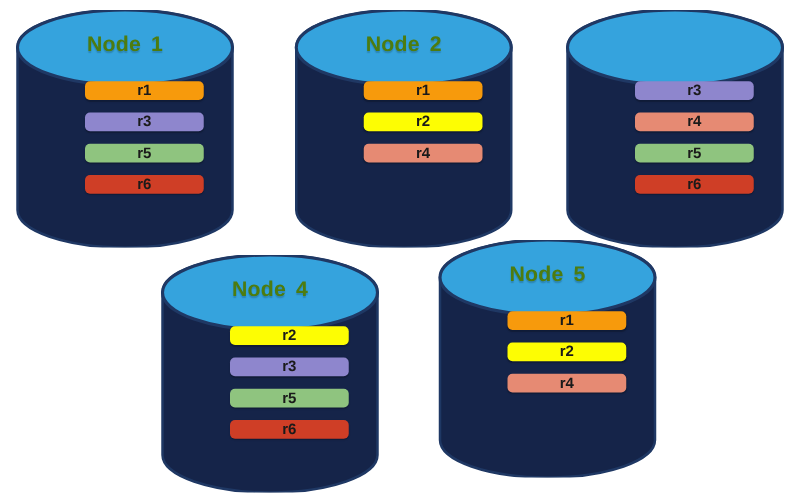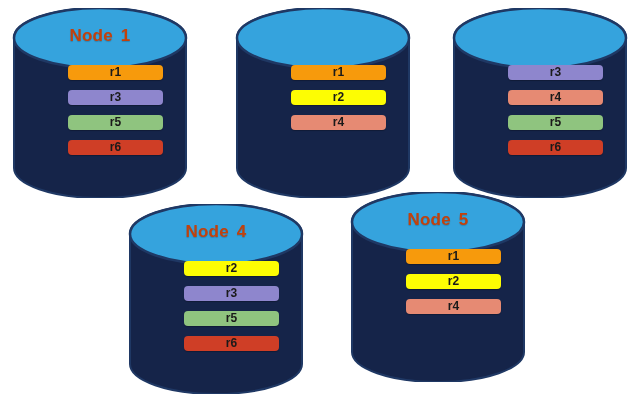--- a/index.html
+++ b/index.html
@@ -30,21 +30,21 @@
     width: 180px;
     height: 190px;
     display: block;
   }
   .node-title {
     position: absolute;
     left: 0;
     top: 18px;
     width: 180px;
     text-align: center;
-    color: #c2410c;
+    color: #4d7c0f;
     font-size: 17px;
     font-weight: bold;
     font-family: "Liberation Sans", sans-serif;
     letter-spacing: 0.2px;
     text-shadow: 0 1px 1px rgba(0,0,0,0.18);
     z-index: 3;
     pointer-events: none;
   }
   .node-title .sp {
     display: inline-block;
@@ -87,20 +87,21 @@
         <div class="bar" style="background: rgb(142, 134, 205);">r3</div>
         <div class="bar" style="background: rgb(143, 196, 127);">r5</div>
         <div class="bar" style="background: rgb(207, 62, 38);">r6</div>
       </div>
     </div>
     <div class="node" style="left: 233px; top: 8px;">
       <svg class="cyl-svg" viewBox="0 0 180 190">
         <path d="M 4 30 L 4 160 A 86 30 0 0 0 176 160 L 176 30 A 86 30 0 0 0 4 30 Z" fill="#152449" stroke="#1f3864" stroke-width="2"></path>
         <ellipse cx="90" cy="30" rx="86" ry="30" fill="#35a3dd" stroke="#1f3864" stroke-width="2.5"></ellipse>
       </svg>
+      <div class="node-title"><span>Node</span><span class="sp">&nbsp;</span><span>2</span></div>
       <div class="bars">
         <div class="bar" style="background: rgb(247, 154, 12);">r1</div>
         <div class="bar" style="background: rgb(253, 253, 3);">r2</div>
         <div class="bar" style="background: rgb(230, 138, 115);">r4</div>
       </div>
     </div>
     <div class="node" style="left: 450px; top: 8px;">
       <svg class="cyl-svg" viewBox="0 0 180 190">
         <path d="M 4 30 L 4 160 A 86 30 0 0 0 176 160 L 176 30 A 86 30 0 0 0 4 30 Z" fill="#152449" stroke="#1f3864" stroke-width="2"></path>
         <ellipse cx="90" cy="30" rx="86" ry="30" fill="#35a3dd" stroke="#1f3864" stroke-width="2.5"></ellipse>

